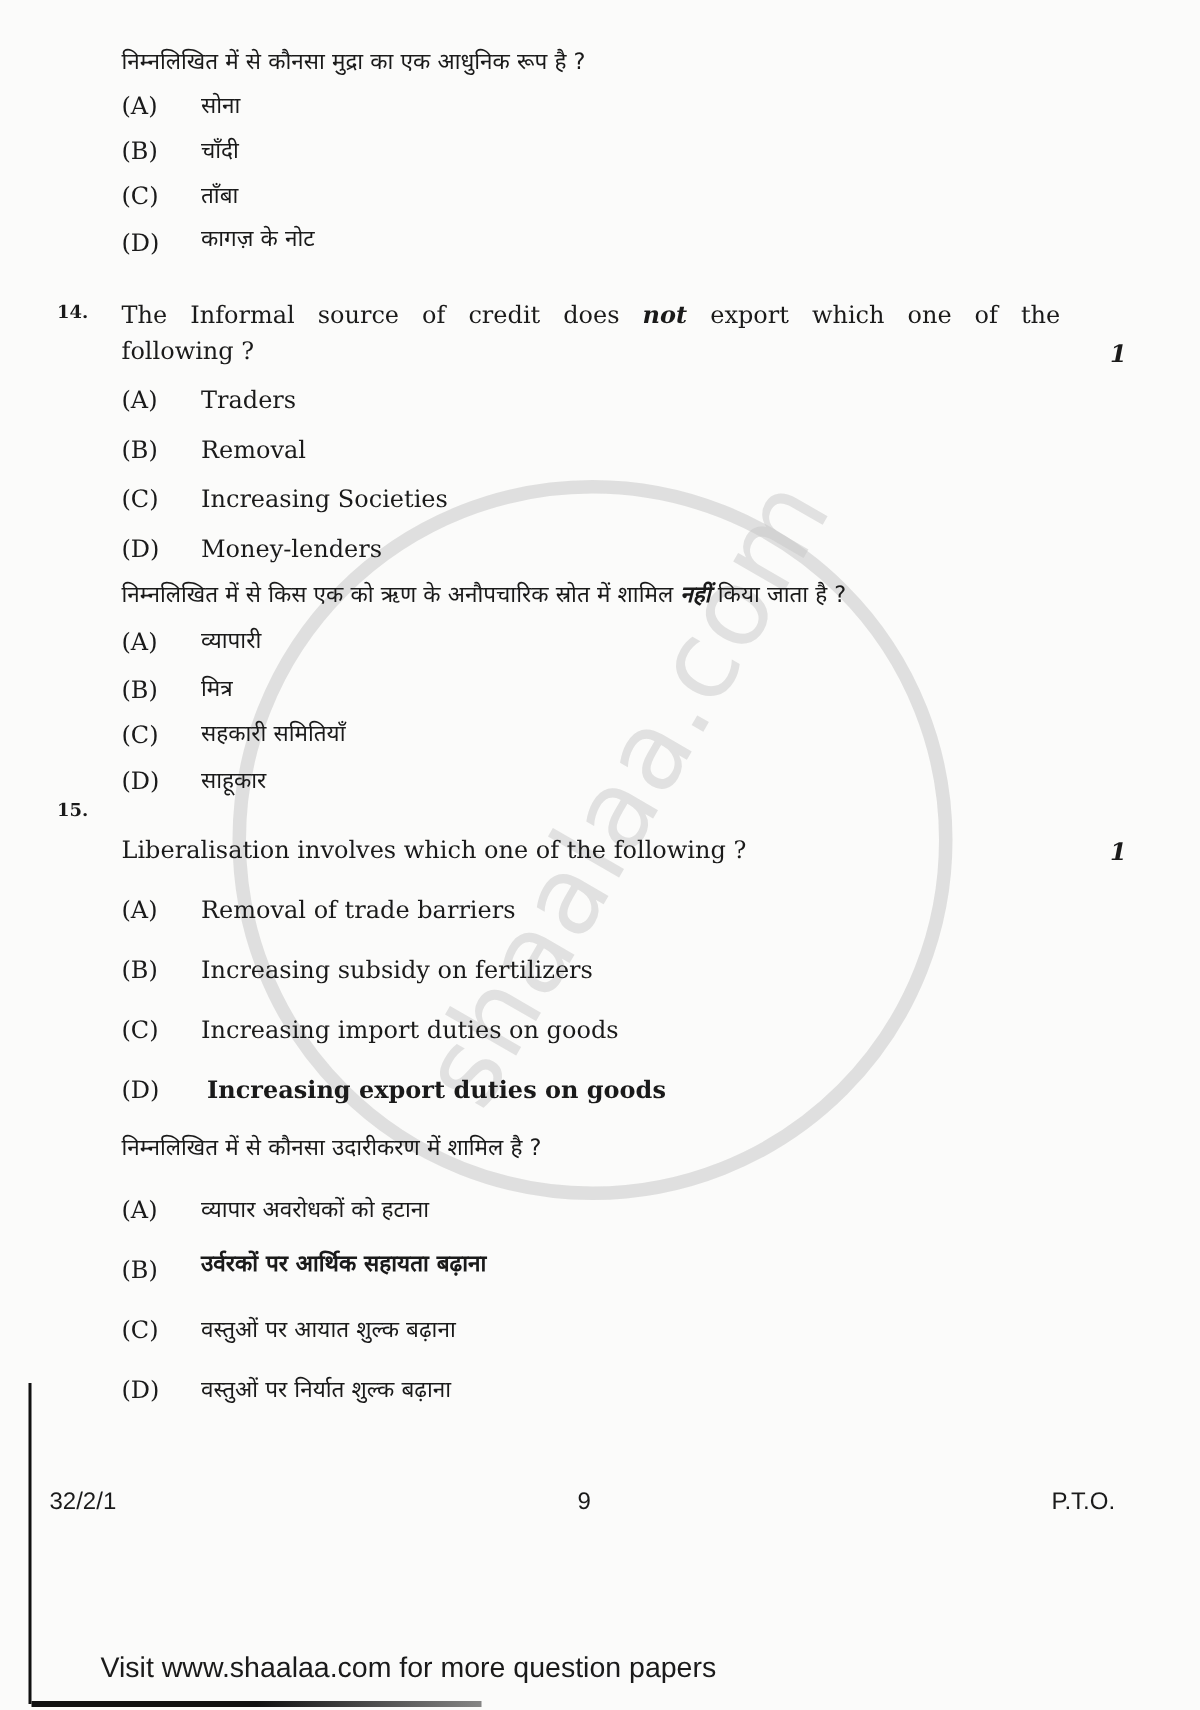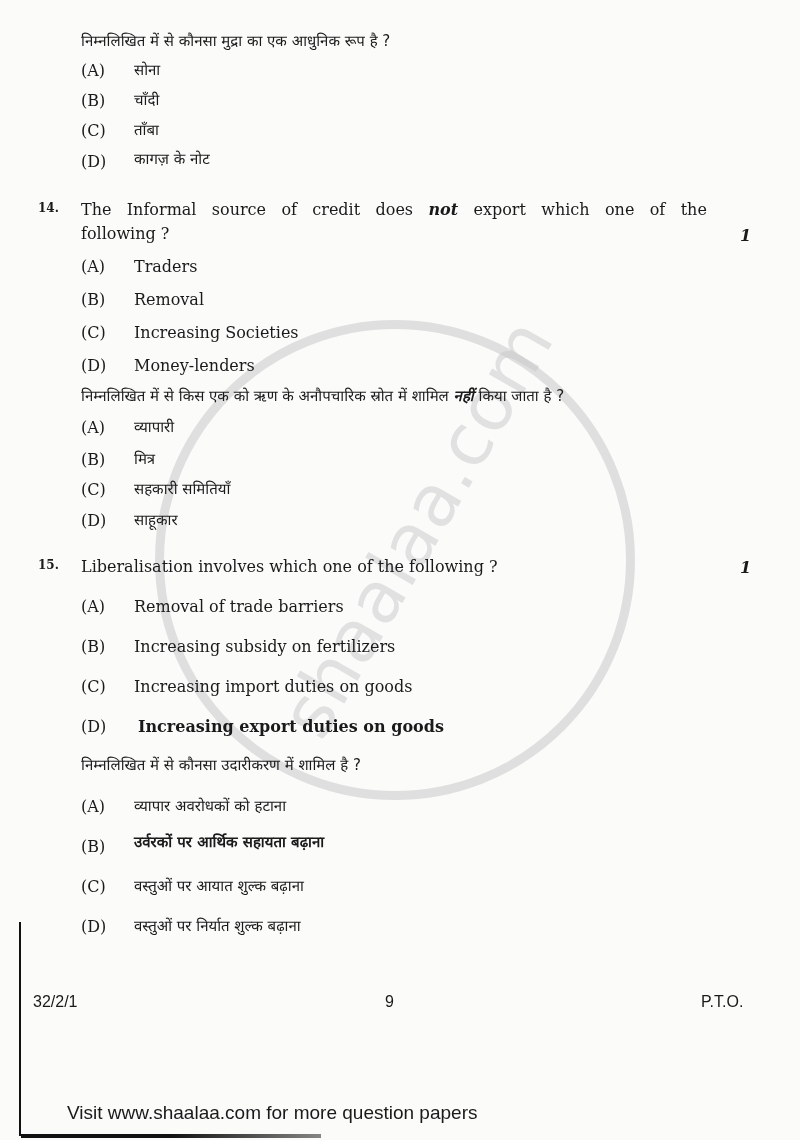--- a/index.html
+++ b/index.html
@@ -82,21 +82,21 @@
 </div>
 <div class="line opt-label" style="left:81px; top:420px;">(A)</div>
 <div class="line hi" style="left:134px; top:420px;">व्यापारी</div>
 <div class="line opt-label" style="left:81px; top:452px;">(B)</div>
 <div class="line hi" style="left:134px; top:452px;">मित्र</div>
 <div class="line opt-label" style="left:81px; top:482px;">(C)</div>
 <div class="line hi" style="left:134px; top:482px;">सहकारी समितियाँ</div>
 <div class="line opt-label" style="left:81px; top:513px;">(D)</div>
 <div class="line hi" style="left:134px; top:513px;">साहूकार</div>
 
-<div class="line qnum" style="left:38px; top:559px;">15.</div>
+<div class="line qnum" style="left:38px; top:534px;">15.</div>
 <div class="line en" style="left:81px; top:559px;">Liberalisation involves which one of the following ?</div>
 <div class="line marks" style="left:740px; top:560px;">1</div>
 
 <div class="line opt-label" style="left:81px; top:599px;">(A)</div>
 <div class="line en" style="left:134px; top:599px;">Removal of trade barriers</div>
 <div class="line opt-label" style="left:81px; top:639px;">(B)</div>
 <div class="line en" style="left:134px; top:639px;">Increasing subsidy on fertilizers</div>
 <div class="line opt-label" style="left:81px; top:679px;">(C)</div>
 <div class="line en" style="left:134px; top:679px;">Increasing import duties on goods</div>
 <div class="line opt-label" style="left:81px; top:719px;">(D)</div>

